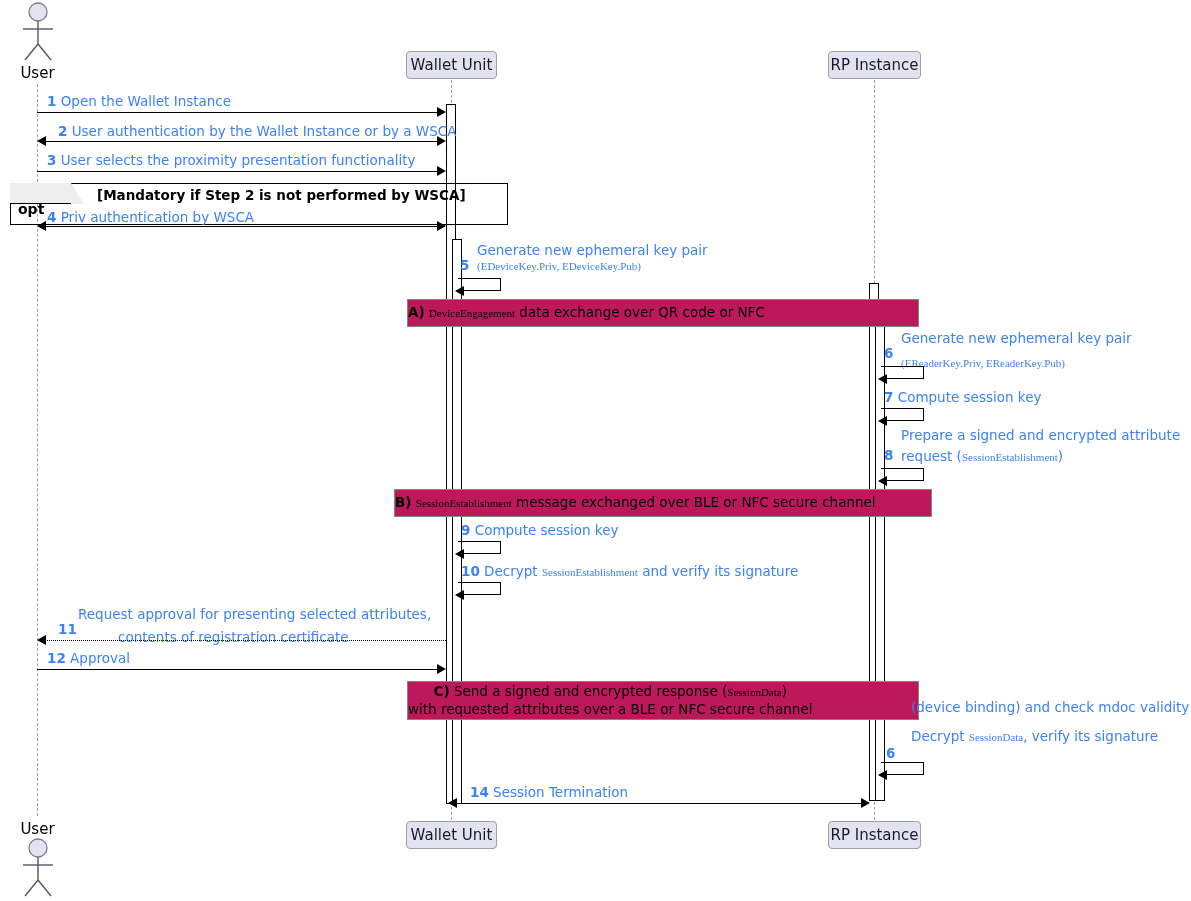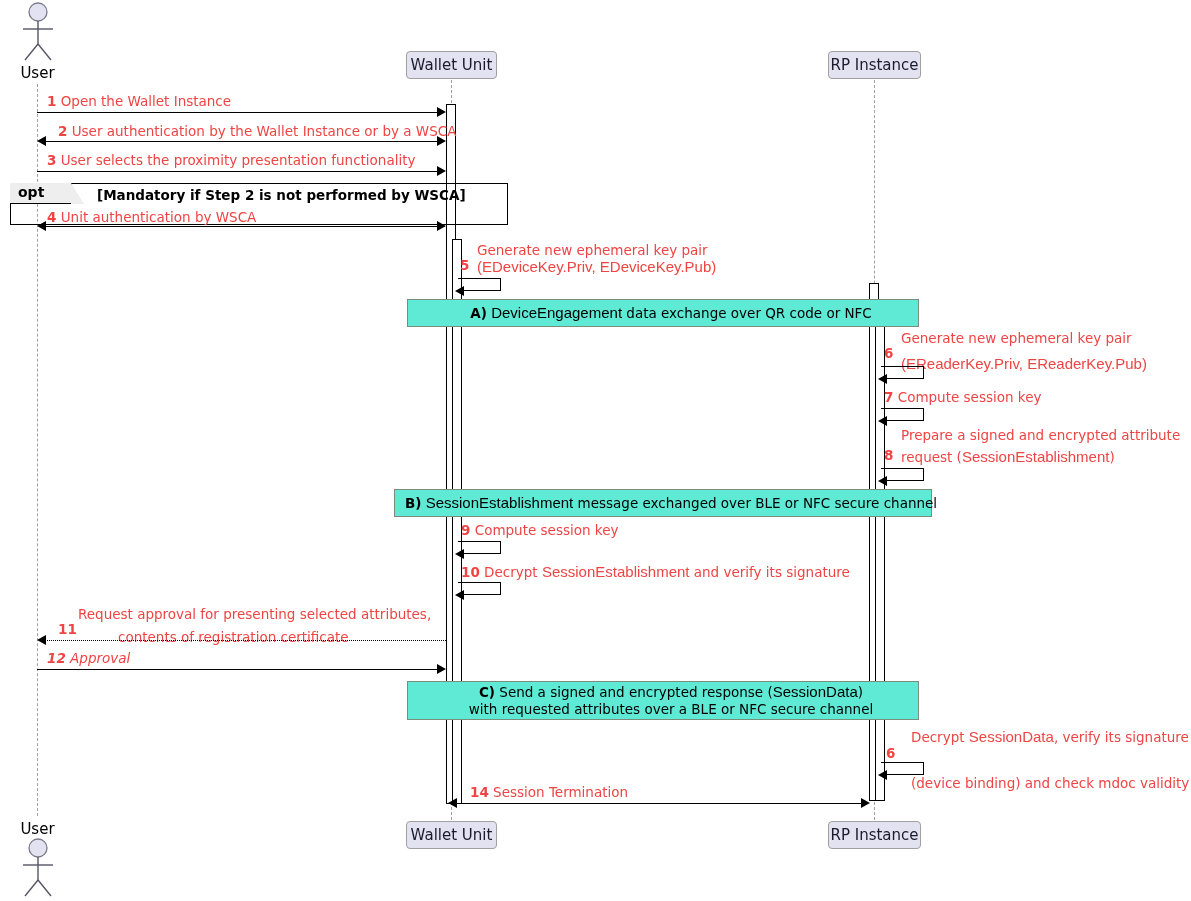--- a/index.html
+++ b/index.html
@@ -62,25 +62,25 @@
   }
   .arrow-l{
     border-top:5px solid transparent;
     border-bottom:5px solid transparent;
     border-right:9px solid #000000;
   }
   .msg-text{
     position:absolute;
     font-size:13.5px;
     line-height:15px;
-    color:#ef4444;
+    color:#3b82f6;
     white-space:nowrap;
   }
   .msg-text b{font-weight:bold;}
-  .mono{font-family:Liberation Sans, sans-serif;font-size:15px;}
+  .mono{font-family:Liberation Serif, serif;font-size:11px;}
 
   
   .selfmsg{
     position:absolute;
     border:1px solid #000000;
     border-left:none;
     box-sizing:border-box;
     background:transparent;
   }
 
@@ -92,52 +92,51 @@
     background:transparent;
   }
   .frag-tab{
     position:absolute;
     background:#EEEEEE;
     border-right:1.5px solid #000;
     border-bottom:1.5px solid #000;
     box-sizing:border-box;
     font-size:14px;
     font-weight:bold;
-    padding:1px 6px 2px 8px;
+    padding:18px 6px 2px 8px;
     color:#000;
   }
   .frag-tab:after{
     content:"";
     position:absolute;
     right:-13px;top:0;
     width:0;height:0;
     border-bottom:21px solid #EEEEEE;
     border-right:13px solid transparent;
   }
   .frag-guard{
     position:absolute;
     font-size:13.5px;font-weight:bold;color:#000;
     white-space:nowrap;
   }
 
   
   .note-green{
     position:absolute;
-    background:#5eead4;
+    background:#be185d;
     border:1px solid #7A8C7A;
     box-sizing:border-box;
     font-size:13.5px;
     line-height:17px;
     color:#000;
     text-align:center;
     display:flex;
     align-items:center;
-    justify-content:center;
-    white-space:nowrap;
-    padding-left:16px;
+    justify-content:flex-start;
+    white-space:nowrap;
   }
 
   
   .actor-fig{position:absolute;}
 </style>
 </head>
 <body>
 
 <div id="diagram">
 
@@ -199,21 +198,21 @@
   </div>
   <div class="msg-line" style="left:37px;top:171px;width:405px;"></div>
   <div class="arrow-r" style="left:437px;top:166px;"></div>
 
   <div class="frag" style="left:10px;top:183px;width:498px;height:42px;"></div>
   <div class="frag-tab" style="left:10px;top:183px;width:62px;height:21px;">opt</div>
   <div class="frag-guard" style="left:97px;top:187px;">[Mandatory if Step 2 is not performed by WSCA]</div>
 
   <div class="msg-text" style="left:47px;top:210px;">
     <b>4</b>
-    <span> Unit authentication by WSCA</span>
+    <span> Priv authentication by WSCA</span>
   </div>
   <div class="msg-line" style="left:41px;top:226px;width:401px;"></div>
   <div class="arrow-l" style="left:37px;top:221px;"></div>
   <div class="arrow-r" style="left:437px;top:221px;"></div>
 
   <div class="msg-text" style="left:460px;top:250px;">
     <b style="position:absolute;top:8px;left:0;">5</b>
   </div>
   <div class="msg-text" style="left:477px;top:243px;">Generate new ephemeral key pair</div>
   <div class="msg-text mono" style="left:477px;top:259px;">(EDeviceKey.Priv, EDeviceKey.Pub)</div>
@@ -272,41 +271,41 @@
   <div class="arrow-l" style="left:455px;top:590px;"></div>
 
   <div class="msg-text" style="left:58px;top:614px;">
     <b style="position:absolute;top:8px;left:0;">11</b>
   </div>
   <div class="msg-text" style="left:78px;top:607px;">Request approval for presenting selected attributes,</div>
   <div class="msg-text" style="left:78px;top:630px;margin-left:40px;">contents of registration certificate</div>
   <div class="msg-line dotted" style="left:41px;top:640px;width:405px;"></div>
   <div class="arrow-l" style="left:37px;top:635px;"></div>
 
-  <div class="msg-text" style="left:47px;top:651px;font-style:italic;">
+  <div class="msg-text" style="left:47px;top:651px;">
     <b>12</b>
     <span> Approval</span>
   </div>
   <div class="msg-line" style="left:37px;top:669px;width:405px;"></div>
   <div class="arrow-r" style="left:437px;top:664px;"></div>
 
   <div class="note-green" style="left:407px;top:681px;width:512px;height:39px;">
     <span style="display:inline-block;text-align:center;">
       <span style="display:block;"><b>C)</b><span>&nbsp;</span><span>Send a signed and encrypted response (</span><span class="mono">SessionData</span><span>)</span></span>
       <span style="display:block;">with requested attributes over a BLE or NFC secure channel</span>
     </span>
   </div>
 
   <div class="msg-text" style="left:886px;top:738px;">
     <b style="position:absolute;top:8px;left:0;">6</b>
   </div>
   <div class="msg-text" style="left:911px;top:729px;">
     <span>Decrypt </span><span class="mono">SessionData</span><span>, verify its signature</span>
   </div>
-  <div class="msg-text" style="left:911px;top:776px;">(device binding) and check mdoc validity</div>
+  <div class="msg-text" style="left:911px;top:700px;">(device binding) and check mdoc validity</div>
   <div class="selfmsg" style="left:881px;top:762px;width:43px;height:13px;"></div>
   <div class="arrow-l" style="left:878px;top:770px;"></div>
 
   <div class="msg-text" style="left:470px;top:785px;">
     <b>14</b>
     <span> Session Termination</span>
   </div>
   <div class="msg-line" style="left:455px;top:803px;width:411px;"></div>
   <div class="arrow-l" style="left:448px;top:798px;"></div>
   <div class="arrow-r" style="left:861px;top:798px;"></div>

